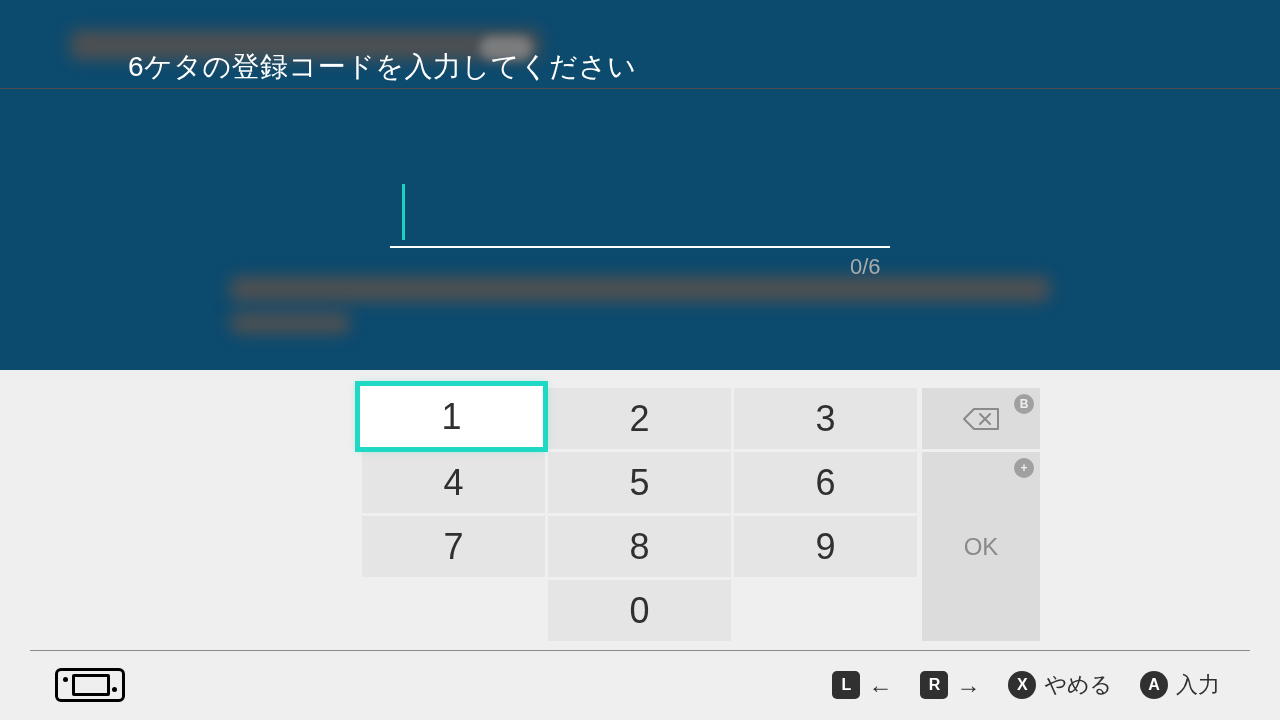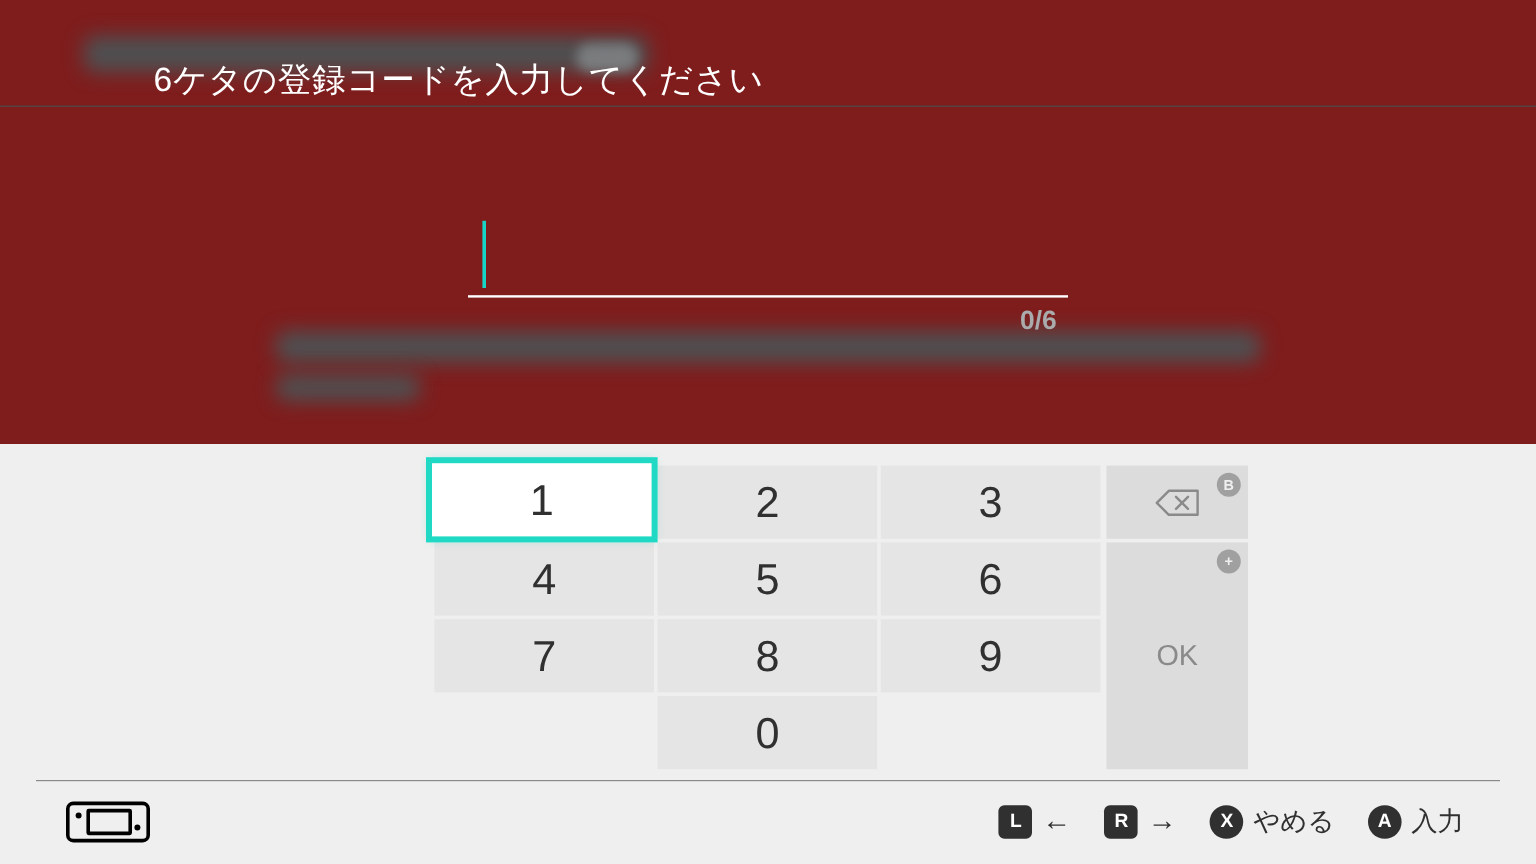--- a/index.html
+++ b/index.html
@@ -1,33 +1,33 @@
 <!DOCTYPE html>
 <html><head>
 <meta charset="utf-8">
 <style>
   * { margin: 0; padding: 0; box-sizing: border-box; font-family: -apple-system, "Helvetica Neue", Arial, "Hiragino Kaku Gothic ProN", "Hiragino Sans", Meiryo, sans-serif; }
   html, body { width: 1280px; height: 720px; overflow: hidden; }
   .screen { width: 1280px; height: 720px; position: relative; background: #efefef; }
 
   
-  .top-area { position: absolute; left: 0; top: 0; width: 100%; height: 370px; background: #7f1d1d; }
+  .top-area { position: absolute; left: 0; top: 0; width: 100%; height: 370px; background: #0c4a6e; }
   .blur-band-1 { position: absolute; left: 70px; top: 30px; width: 470px; height: 30px; background: #4e5052; border-radius: 8px; filter: blur(8px); }
   .blur-band-1b { position: absolute; left: 480px; top: 36px; width: 52px; height: 24px; background: #7a7c7e; border-radius: 12px; filter: blur(5px); }
   .blur-band-2 { position: absolute; left: 230px; top: 276px; width: 820px; height: 26px; background: #4e5052; border-radius: 8px; filter: blur(8px); }
   .blur-band-3 { position: absolute; left: 230px; top: 312px; width: 120px; height: 22px; background: #4e5052; border-radius: 8px; filter: blur(8px); }
   .dark-divider { position: absolute; left: 0; top: 88px; width: 100%; height: 1px; background: #4a4c4e; }
 
   .title { position: absolute; left: 128px; top: 48px; color: #ffffff; font-size: 28px; font-weight: 300; letter-spacing: 0.5px; }
 
   .input-line { position: absolute; left: 390px; top: 246px; width: 500px; height: 2px; background: #ffffff; }
   .cursor { position: absolute; left: 402px; top: 184px; width: 3px; height: 56px; background: #17d4c7; animation: blink 1.1s step-start infinite; }
   @keyframes blink { 50% { opacity: 0; } }
 
-  .counter { position: absolute; left: 850px; top: 254px; color: #a9abad; font-size: 22px; font-weight: bold; }
+  .counter { position: absolute; left: 850px; top: 254px; color: #a9abad; font-size: 22px; }
 
   
   .keypad-area { position: absolute; left: 0; top: 370px; width: 100%; height: 280px; background: #efefef; }
   .key { position: absolute; background: #e5e5e5; display: flex; align-items: center; justify-content: center; font-size: 36px; color: #303030; font-weight: 300; cursor: pointer; user-select: none; }
   .key.selected { background: #ffffff; outline: 5px solid #1fd9c4; outline-offset: -2px; z-index: 5; box-shadow: 0 0 8px rgba(31,217,196,.5); }
 
   .aux-key { position: absolute; background: #dcdcdc; display: flex; align-items: center; justify-content: center; color: #8a8a8a; cursor: pointer; user-select: none; }
   .aux-ok { font-size: 24px; }
   .badge { position: absolute; width: 20px; height: 20px; border-radius: 50%; background: #a0a0a0; color: #efefef; font-size: 12px; font-weight: 700; display: flex; align-items: center; justify-content: center; right: 6px; top: 6px; }
 

